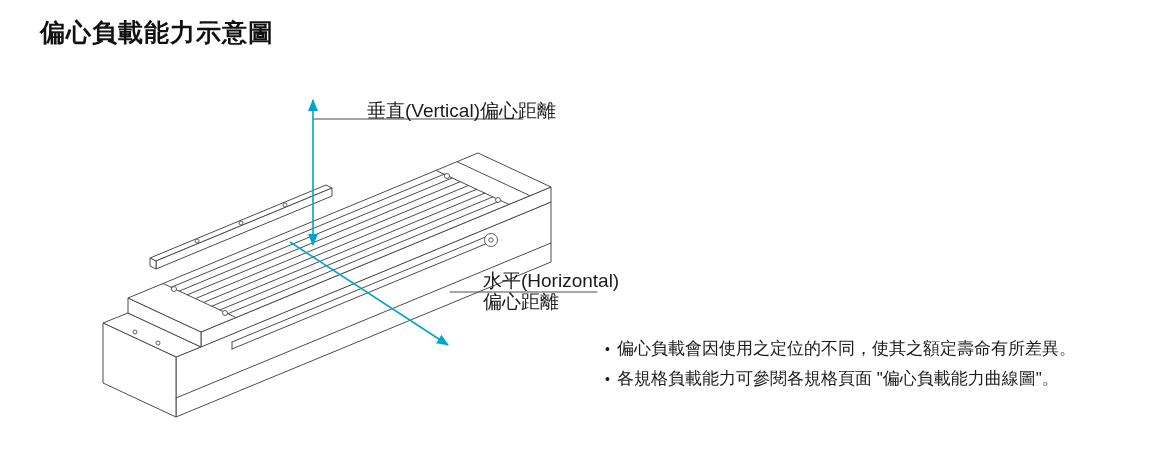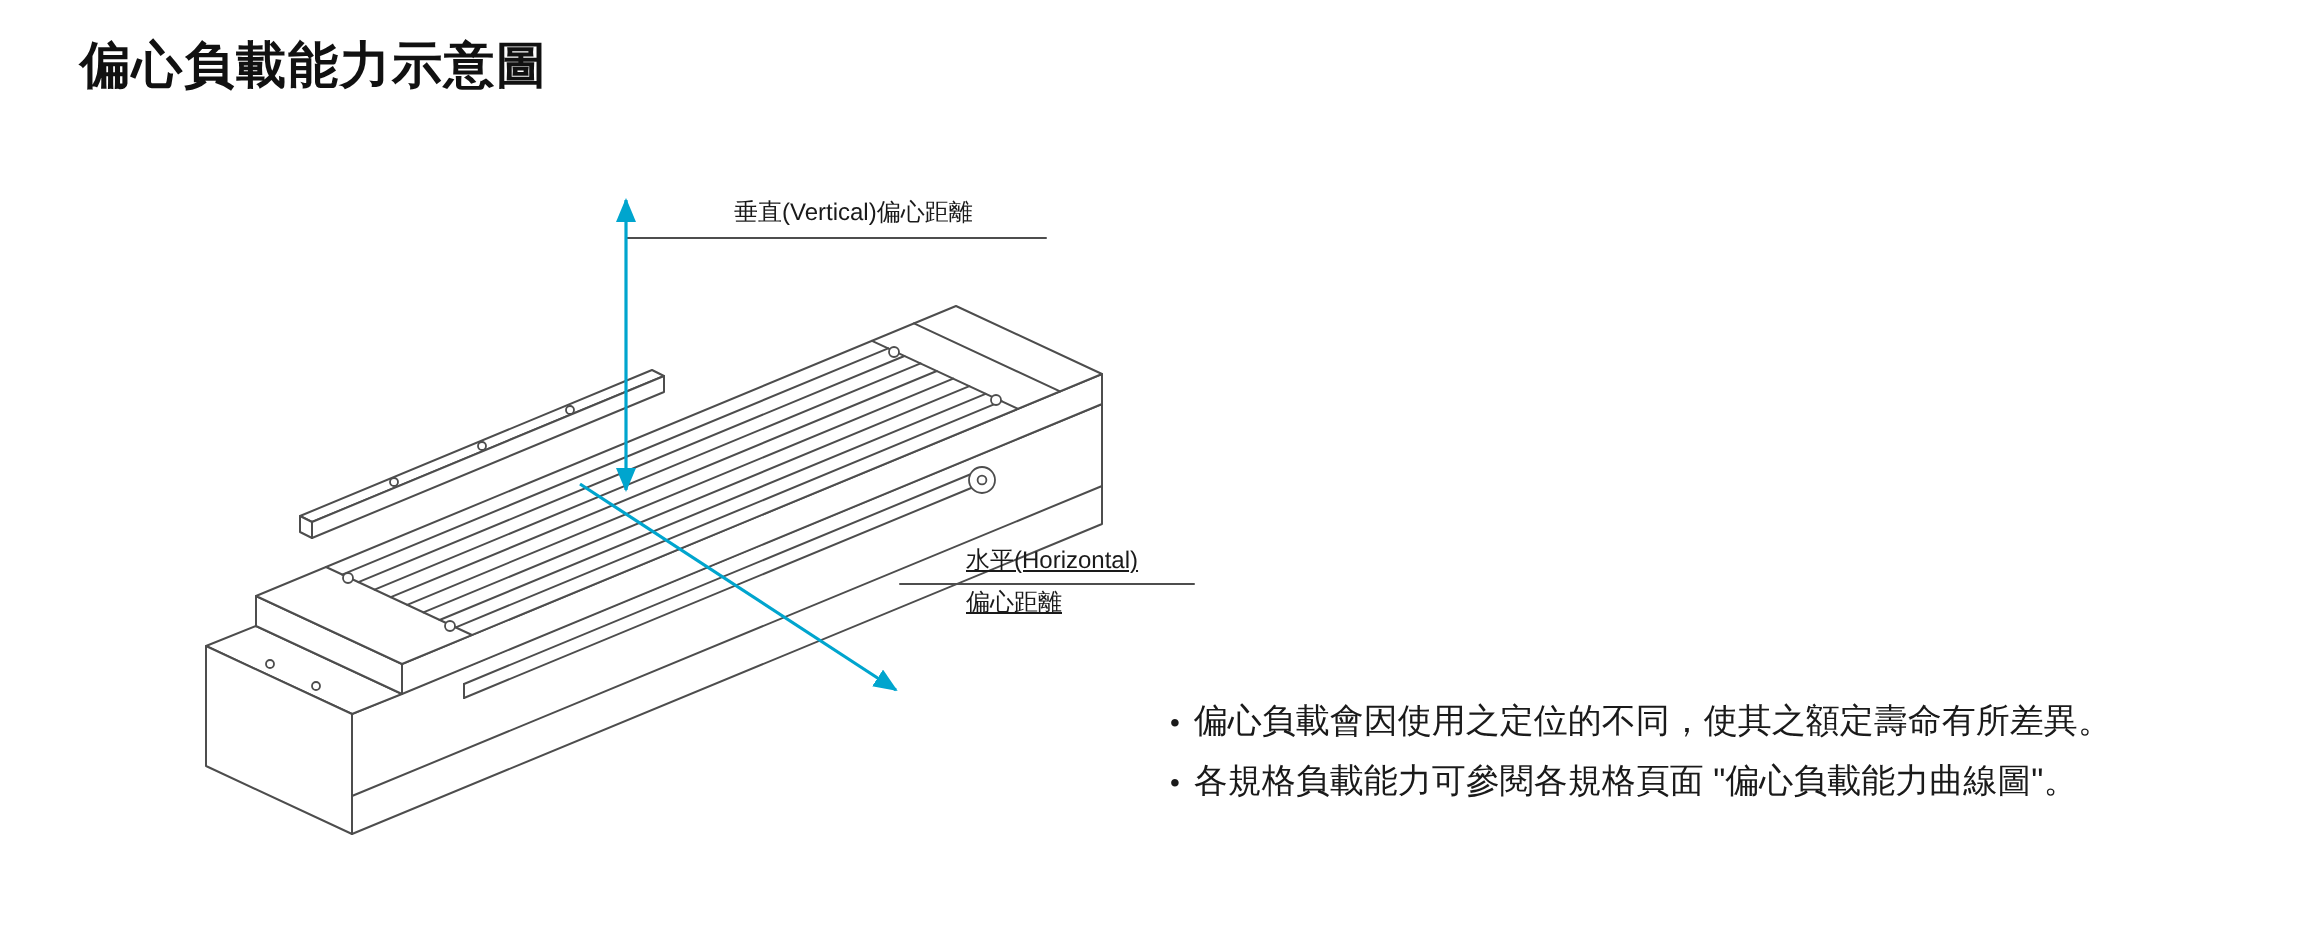--- a/index.html
+++ b/index.html
@@ -18,24 +18,24 @@
   .title{
     position:absolute;left:40px;top:16px;
     font-size:25px;font-weight:bold;letter-spacing:1px;color:#111;
   }
   svg.drawing{position:absolute;left:0;top:0;}
   .ln{stroke:var(--line,#4d4d4d);stroke-width:1;fill:none;stroke-linejoin:round;stroke-linecap:round;}
   .face{stroke:var(--line,#4d4d4d);stroke-width:1;fill:#ffffff;stroke-linejoin:round;}
   .hole{stroke:var(--line,#4d4d4d);stroke-width:0.9;fill:#ffffff;}
   .arrow{stroke:var(--accent,#00a5ce);stroke-width:1.6;fill:none;}
   .ah{fill:var(--accent,#00a5ce);}
-  .lbl{position:absolute;font-size:12px;color:var(--text);white-space:nowrap;}
+  .lbl{position:absolute;font-size:19px;color:var(--text);white-space:nowrap;}
   .v-lbl{left:367px;top:98px;}
-  .h-lbl{left:483px;top:270px;line-height:21px;text-decoration:underline;}
-  .notes{position:absolute;left:585px;top:334px;width:545px;margin-top:12px;}
+  .h-lbl{left:483px;top:270px;line-height:21px;}
+  .notes{position:absolute;left:605px;top:334px;width:545px;}
   .note{font-size:17px;line-height:30px;color:var(--text);white-space:nowrap;}
   .bullet{margin-right:7px;font-size:14px;}
 </style>
 </head>
 <body>
 
 <div>
 
   <div class="title">偏心負載能力示意圖</div>
 

